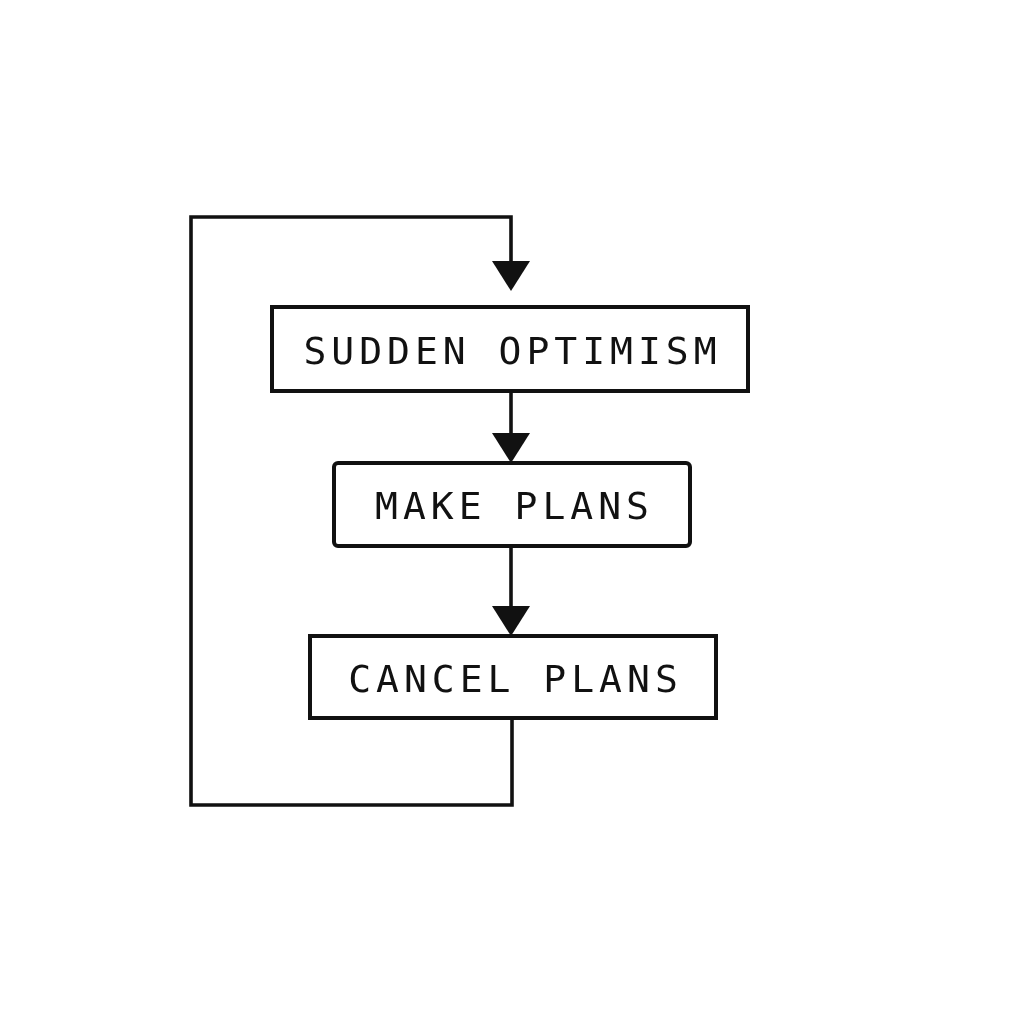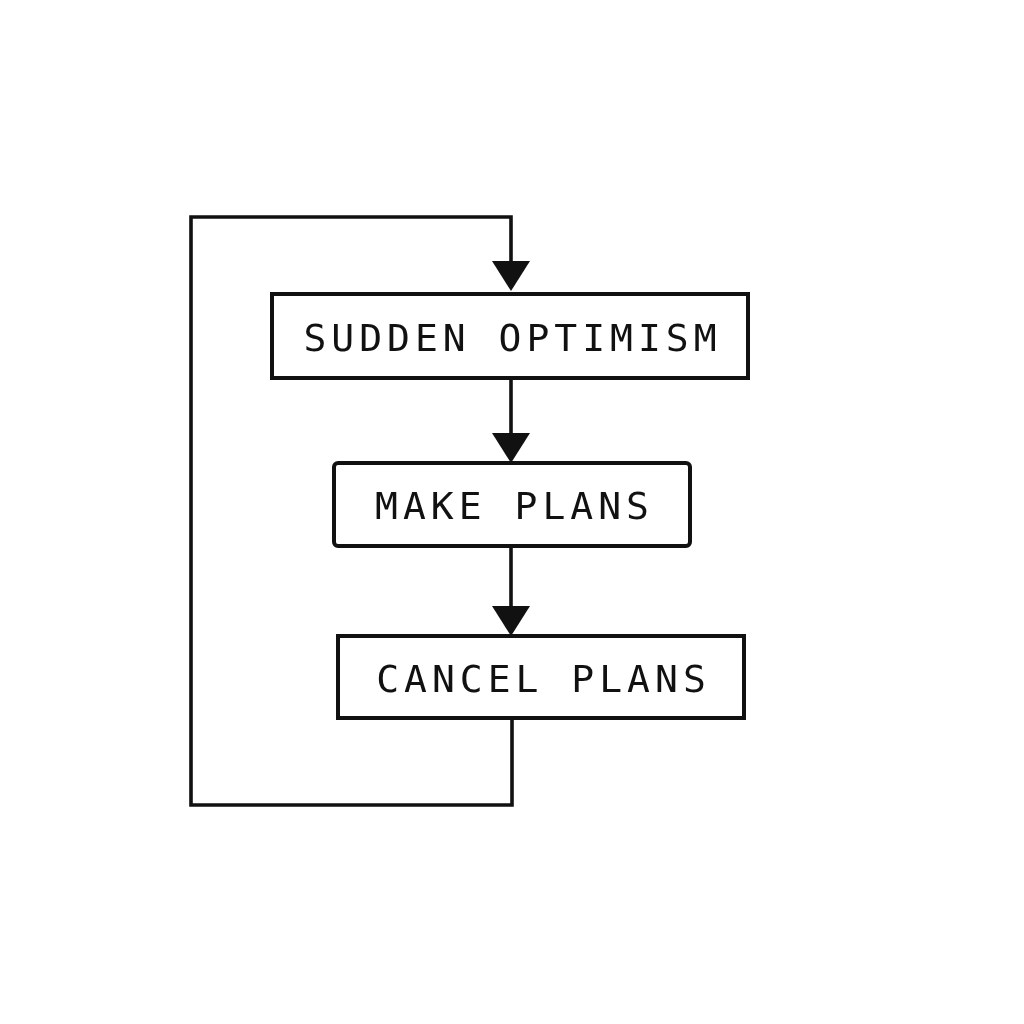--- a/index.html
+++ b/index.html
@@ -61,25 +61,25 @@
     <polyline class="edge-line" points="512,717 512,805 191,805 191,217 511,217 511,264"></polyline>
     <polygon class="edge-arrowhead" points="492,261 530,261 511,291"></polygon>
 
     <line class="edge-line" x1="511" y1="377" x2="511" y2="436"></line>
     <polygon class="edge-arrowhead" points="492,433 530,433 511,463"></polygon>
 
     <line class="edge-line" x1="511" y1="548" x2="511" y2="609"></line>
     <polygon class="edge-arrowhead" points="492,606 530,606 511,636"></polygon>
   </svg>
 
-  <div class="node" style="left:270px; top:292px; width:480px; height:88px;">
+  <div class="node" style="left:270px; top:305px; width:480px; height:88px;">
     <span class="node-label">SUDDEN OPTIMISM</span>
   </div>
 
   <div class="node" style="left:332px; top:461px; width:360px; height:87px;border-radius:6px;">
     <span class="node-label">MAKE PLANS</span>
   </div>
 
-  <div class="node" style="left:308px; top:634px; width:410px; height:86px;margin-left:28px;">
+  <div class="node" style="left:308px; top:634px; width:410px; height:86px;">
     <span class="node-label">CANCEL PLANS</span>
   </div>
 
 </div>
 
 </body></html>

